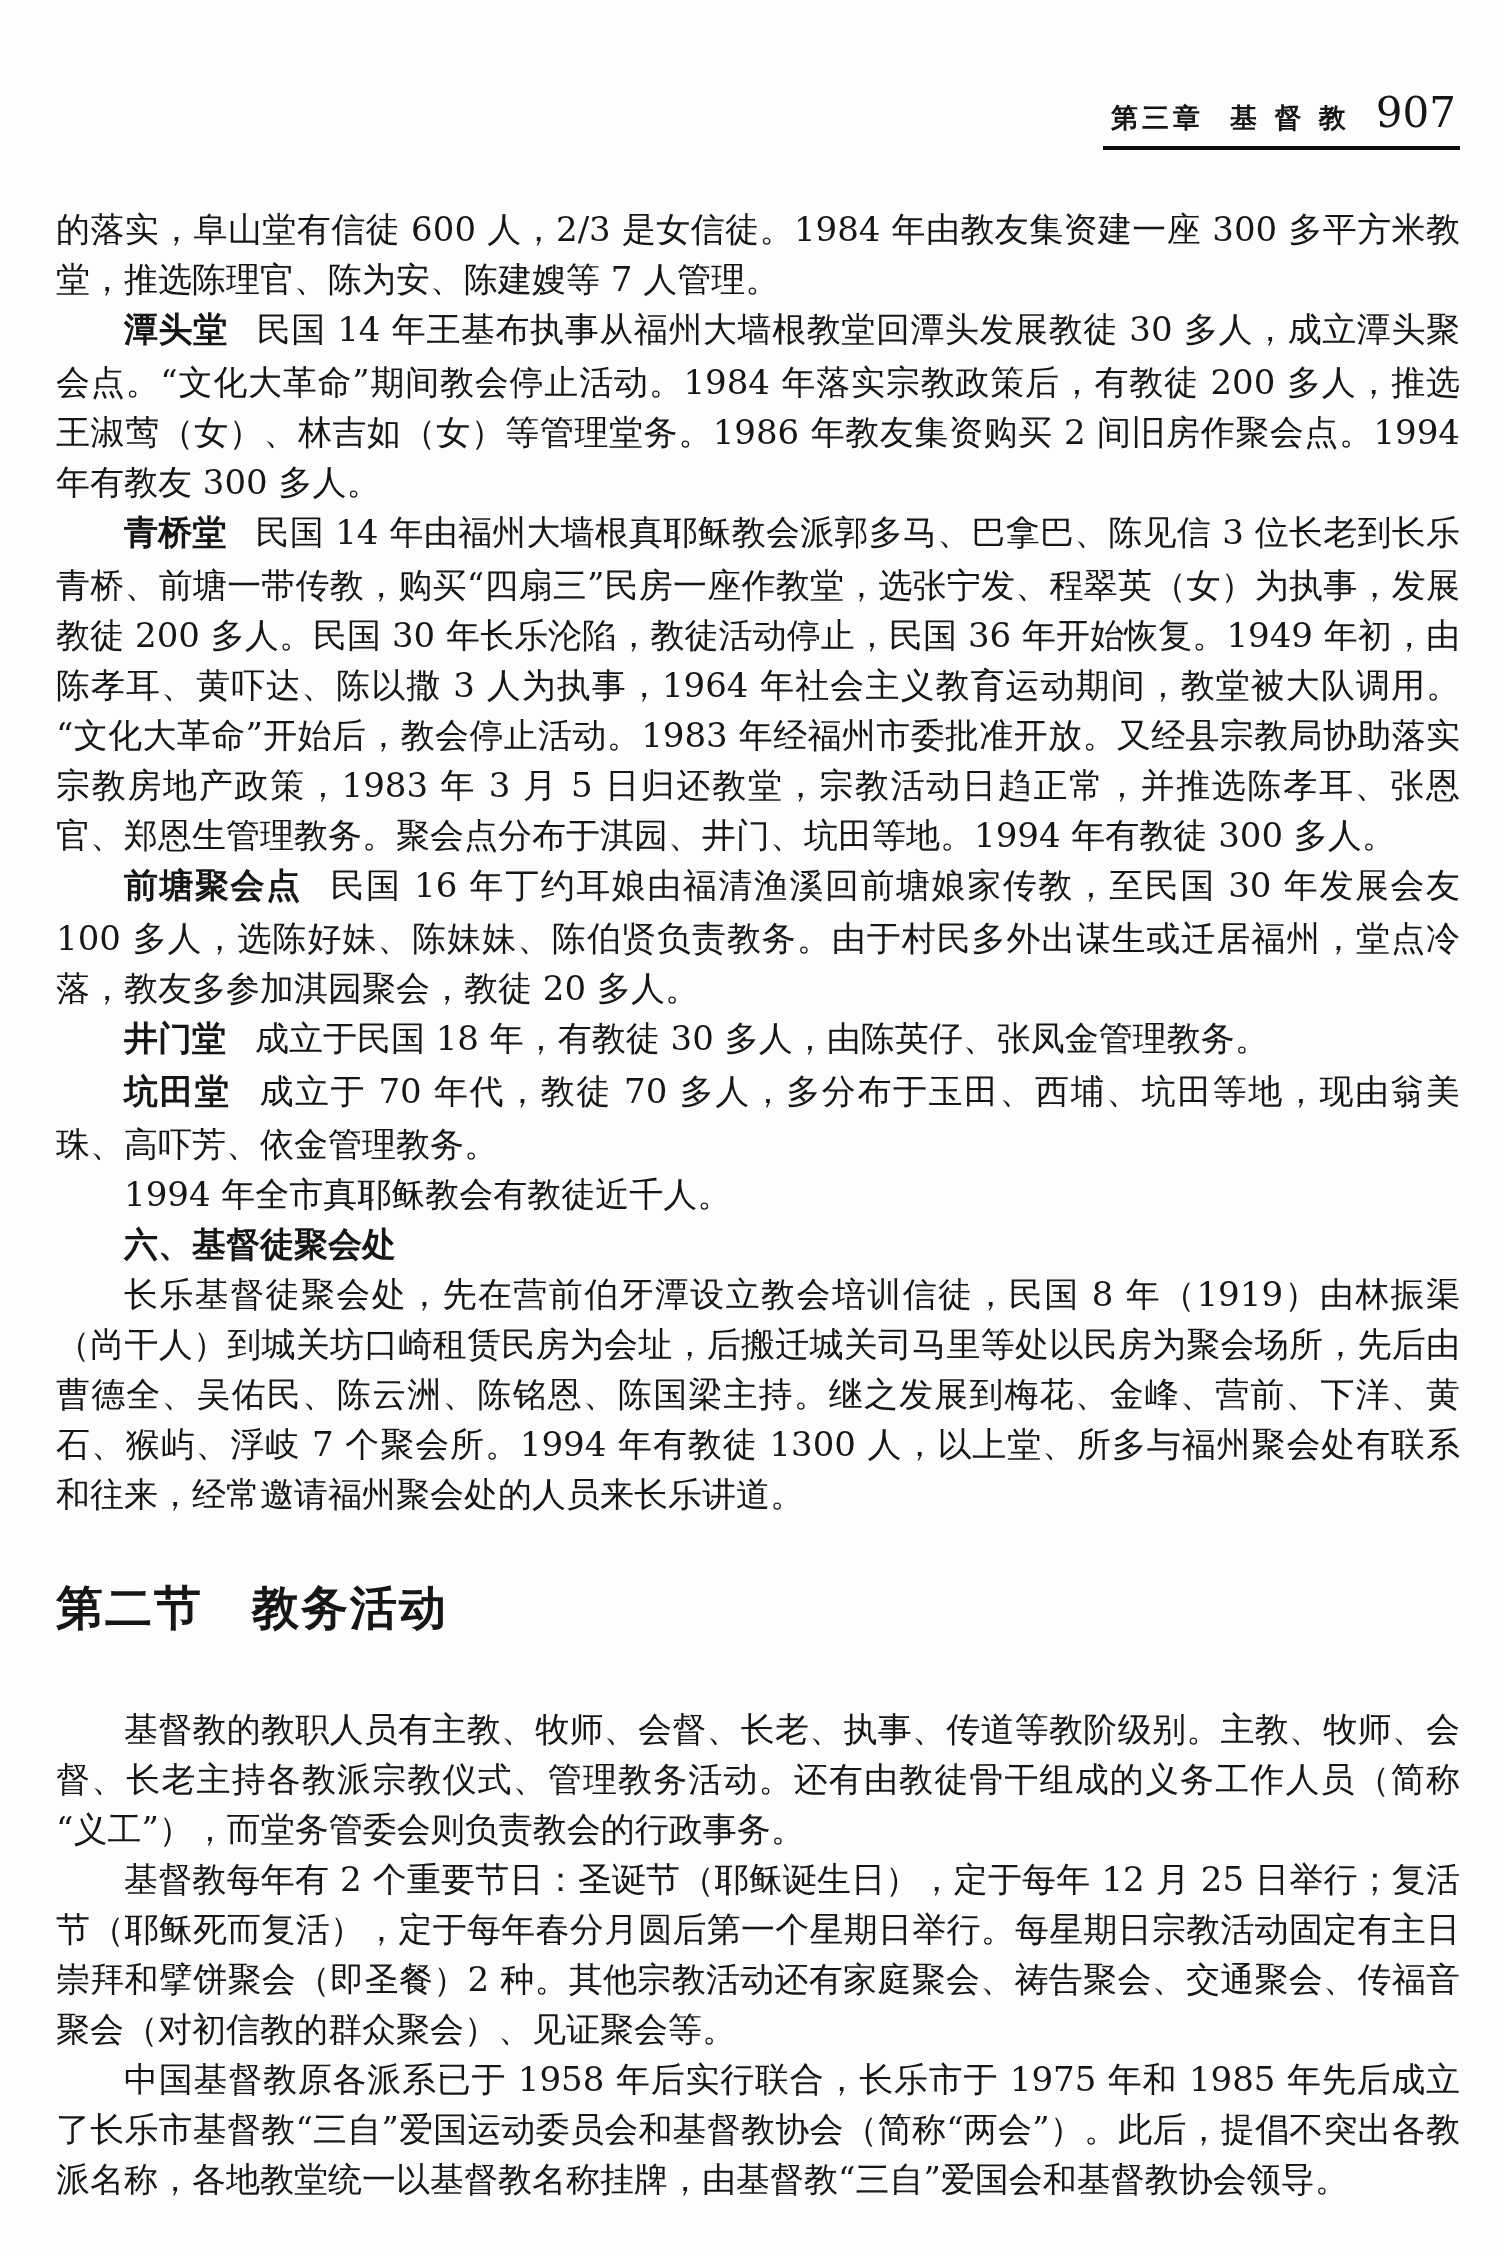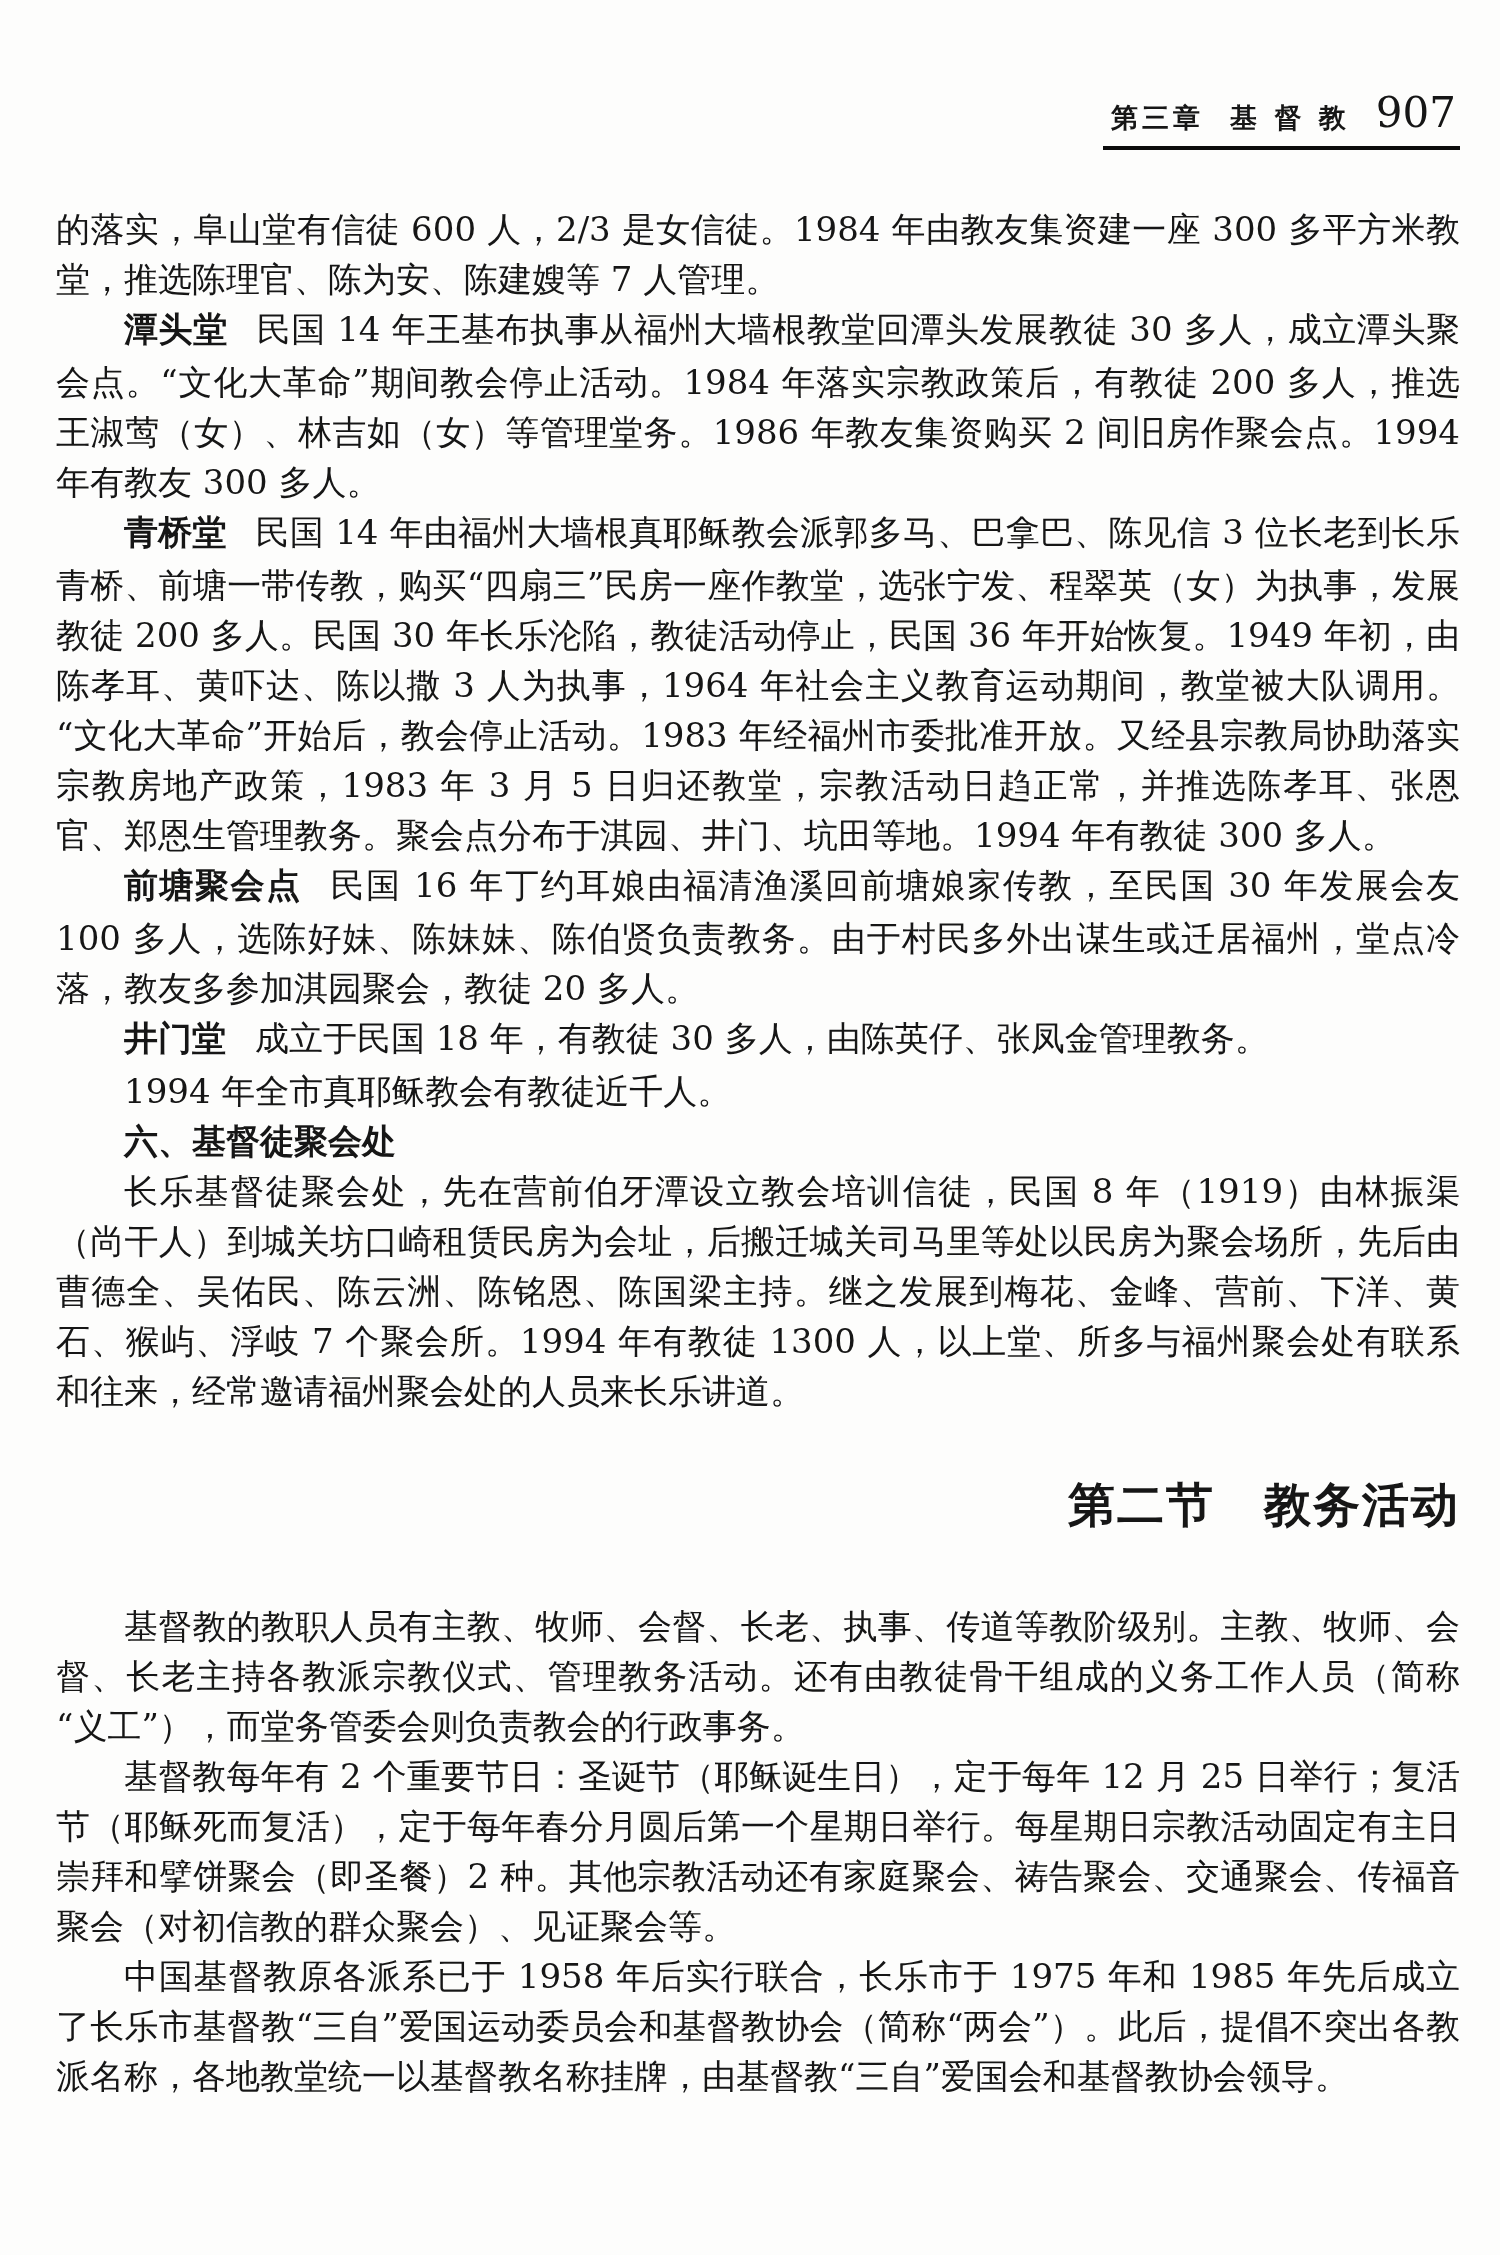--- a/index.html
+++ b/index.html
@@ -55,21 +55,21 @@
   p.subhead {
     margin: 0;
     font-size: 34px;
     line-height: 50px;
     text-indent: 2em;
     font-family: "DejaVu Sans", sans-serif;
     font-weight: 700;
   }
   h2.section-title {
     margin: 58px 0 64px 0;
-    text-align: right;
+    text-align: left;
     font-size: 47px;
     font-weight: 700;
     letter-spacing: 2px;
     font-family: "DejaVu Serif", serif;
   }
 </style>
 </head>
 <body>
 
 <div class="page">
@@ -87,20 +87,21 @@
     <p class="body-par no-indent">的落实，阜山堂有信徒 600 人，2/3 是女信徒。1984 年由教友集资建一座 300 多平方米教堂，推选陈理官、陈为安、陈建嫂等 7 人管理。</p>
 
     <p class="body-par"><span class="run-in">潭头堂</span><span>民国 14 年王基布执事从福州大墙根教堂回潭头发展教徒 30 多人，成立潭头聚会点。“文化大革命”期间教会停止活动。1984 年落实宗教政策后，有教徒 200 多人，推选王淑莺（女）、林吉如（女）等管理堂务。1986 年教友集资购买 2 间旧房作聚会点。1994 年有教友 300 多人。</span></p>
 
     <p class="body-par"><span class="run-in">青桥堂</span><span>民国 14 年由福州大墙根真耶稣教会派郭多马、巴拿巴、陈见信 3 位长老到长乐青桥、前塘一带传教，购买“四扇三”民房一座作教堂，选张宁发、程翠英（女）为执事，发展教徒 200 多人。民国 30 年长乐沦陷，教徒活动停止，民国 36 年开始恢复。1949 年初，由陈孝耳、黄吓达、陈以撒 3 人为执事，1964 年社会主义教育运动期间，教堂被大队调用。“文化大革命”开始后，教会停止活动。1983 年经福州市委批准开放。又经县宗教局协助落实宗教房地产政策，1983 年 3 月 5 日归还教堂，宗教活动日趋正常，并推选陈孝耳、张恩官、郑恩生管理教务。聚会点分布于淇园、井门、坑田等地。1994 年有教徒 300 多人。</span></p>
 
     <p class="body-par"><span class="run-in">前塘聚会点</span><span>民国 16 年丁约耳娘由福清渔溪回前塘娘家传教，至民国 30 年发展会友 100 多人，选陈好妹、陈妹妹、陈伯贤负责教务。由于村民多外出谋生或迁居福州，堂点冷落，教友多参加淇园聚会，教徒 20 多人。</span></p>
 
     <p class="body-par"><span class="run-in">井门堂</span><span>成立于民国 18 年，有教徒 30 多人，由陈英仔、张凤金管理教务。</span></p>
 
+    <p class="body-par"><span class="run-in">坑田堂</span><span>成立于 70 年代，教徒 70 多人，多分布于玉田、西埔、坑田等地，现由翁美珠、高吓芳、依金管理教务。</span></p>
 
     <p class="body-par">1994 年全市真耶稣教会有教徒近千人。</p>
 
     <p class="subhead">六、基督徒聚会处</p>
 
     <p class="body-par">长乐基督徒聚会处，先在营前伯牙潭设立教会培训信徒，民国 8 年（1919）由林振渠（尚干人）到城关坊口崎租赁民房为会址，后搬迁城关司马里等处以民房为聚会场所，先后由曹德全、吴佑民、陈云洲、陈铭恩、陈国梁主持。继之发展到梅花、金峰、营前、下洋、黄石、猴屿、浮岐 7 个聚会所。1994 年有教徒 1300 人，以上堂、所多与福州聚会处有联系和往来，经常邀请福州聚会处的人员来长乐讲道。</p>
 
     <h2 class="section-title">第二节　教务活动</h2>
 
     <p class="body-par">基督教的教职人员有主教、牧师、会督、长老、执事、传道等教阶级别。主教、牧师、会督、长老主持各教派宗教仪式、管理教务活动。还有由教徒骨干组成的义务工作人员（简称“义工”），而堂务管委会则负责教会的行政事务。</p>

